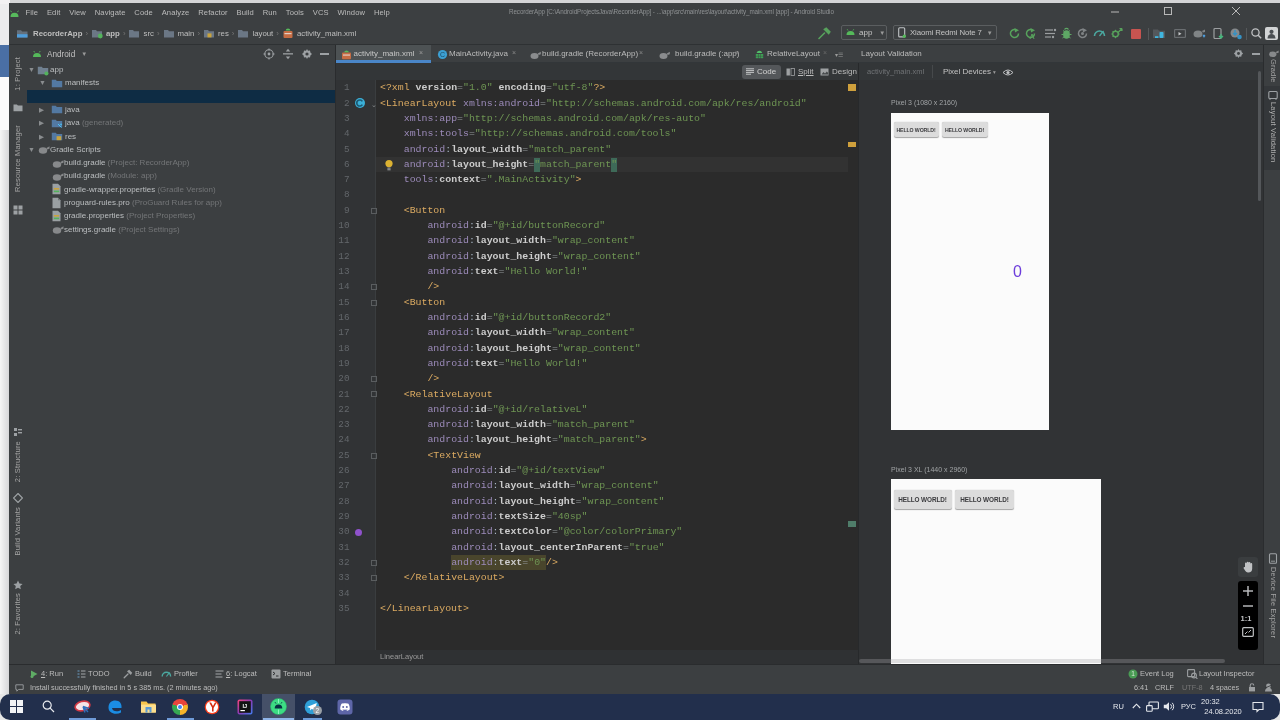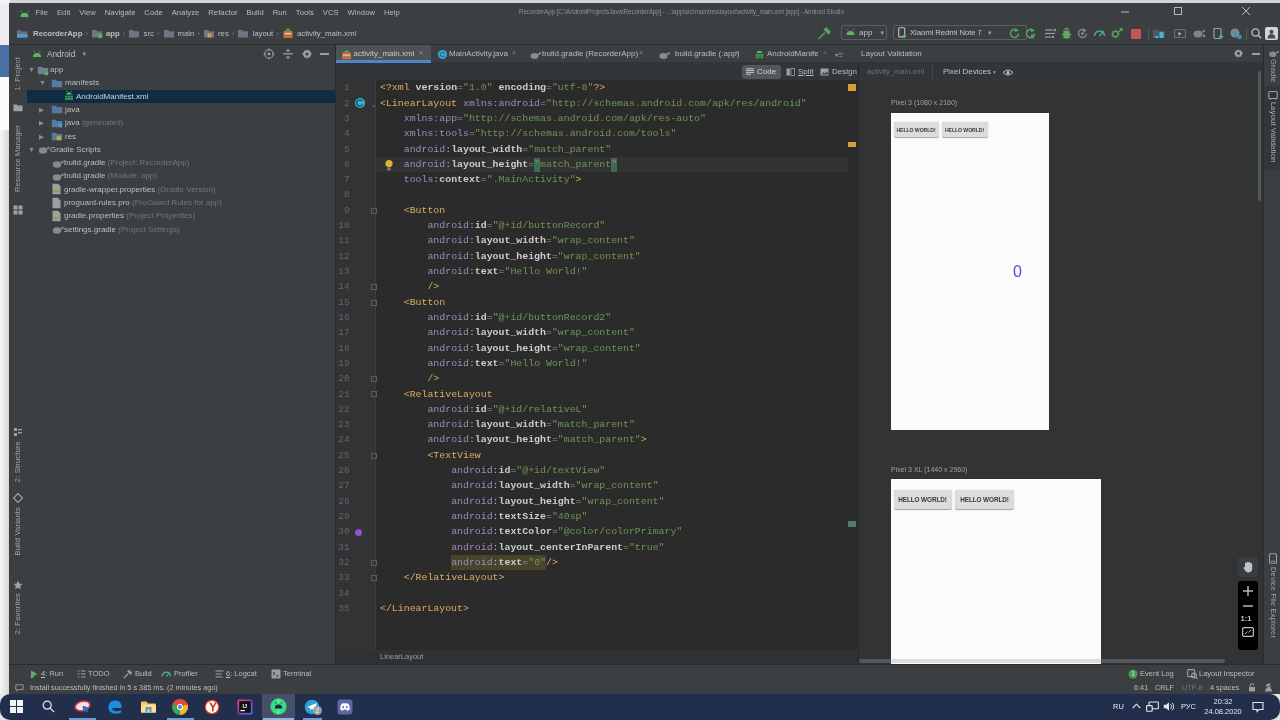--- a/index.html
+++ b/index.html
@@ -27,21 +27,21 @@
 
   <div class="ab" style="left:0;top:0;width:1280px;height:3px;background:#d4d4d6;"></div>
   <div class="ab" style="left:0;top:0;width:10px;height:19px;background:#f2f1f3;"></div>
   <div class="ab" style="left:0;top:4px;width:9px;height:690px;background:#ececee;"></div>
   <div class="ab" style="left:0;top:45px;width:9px;height:32px;background:#4a6fa5;"></div>
   <div class="ab" style="left:0;top:77px;width:9px;height:53px;background:#fbfbfb;"></div>
   <div class="ab" style="left:0;top:130px;width:9px;height:564px;background:linear-gradient(90deg,#f5f5f5,#d6d6d8);"></div>
 
   <div class="ab ide" id="idewin" style="left:9px;top:3px;width:1271px;height:691px;"></div>
 
-  <div class="ab" id="titlebar" style="left:11px;top:3px;width:1162px;height:18px;padding-left:32px;">
+  <div class="ab" id="titlebar" style="left:1px;top:3px;width:1162px;height:18px;padding-left:32px;">
 
     <svg class="ab" style="left:6.5px;top:7px;" width="13" height="11" viewBox="0 0 13 11">
       <path d="M2.5 7 A4 4.2 0 0 1 10.5 7 Z" fill="#57bb5c"></path>
       <line x1="3.6" y1="2.2" x2="2.6" y2="0.7" stroke="#57bb5c" stroke-width="0.9"></line>
       <line x1="9.4" y1="2.2" x2="10.4" y2="0.7" stroke="#57bb5c" stroke-width="0.9"></line>
     </svg>
     <div class="ab" style="left:24.5px;top:3px;height:13px;display:flex;gap:8.8px;align-items:center;font-size:7.6px;color:#bcbcbc;letter-spacing:.1px;">
       <span>File</span>
         <span>Edit</span>
         <span>View</span>
@@ -118,21 +118,21 @@
     </svg>
     <div class="ab" style="left:832px;top:4px;width:46px;height:15px;border:1px solid #5b5e60;border-radius:2px;box-sizing:border-box;display:flex;align-items:center;padding-left:3px;">
       <svg width="11" height="9" viewBox="0 0 11 9">
           <path d="M1.5 7 a4 4 0 0 1 8 0 Z" fill="#55b95a"></path>
           <line x1="3" y1="2.5" x2="2.2" y2="1.2" stroke="#55b95a" stroke-width="0.8"></line>
           <line x1="8" y1="2.5" x2="8.8" y2="1.2" stroke="#55b95a" stroke-width="0.8"></line>
         </svg>
       <span style="font-size:8px;color:#c4c4c4;margin-left:3px;">app</span>
       <span style="color:#9a9a9a;font-size:6px;margin-left:7px;">▼</span>
     </div>
-    <div class="ab" style="left:884px;top:4px;width:134px;height:15px;border:1px solid #5b5e60;border-radius:2px;box-sizing:border-box;display:flex;align-items:center;padding-left:4px;">
+    <div class="ab" style="left:884px;top:4px;width:104px;height:15px;border:1px solid #5b5e60;border-radius:2px;box-sizing:border-box;display:flex;align-items:center;padding-left:4px;">
       <svg width="8" height="11" viewBox="0 0 8 11">
           <rect x="0.7" y="0.7" width="6" height="9.2" rx="1" fill="none" stroke="#c0c4c6" stroke-width="1.1"></rect>
           <circle cx="6.3" cy="9.3" r="1.7" fill="#55b95a"></circle>
         </svg>
       <span style="font-size:7.8px;color:#c4c4c4;margin-left:4px;letter-spacing:-0.1px;">Xiaomi Redmi Note 7</span>
       <span style="color:#9a9a9a;font-size:6px;margin-left:5px;">▼</span>
     </div>
     <svg class="ab" style="left:999px;top:6px;" width="13" height="13" viewBox="0 0 13 13">
         <path d="M10.5 6.5 A4 4 0 1 1 8.5 3" fill="none" stroke="#57a25c" stroke-width="1.5"></path>
         <path d="M6.5 1 L11 3.2 L7 5.4 Z" fill="#57a25c"></path>
@@ -290,36 +290,20 @@
         </svg>
       <span class="tl" style="left:23px;">app</span>
       </div>
     <div class="ab trow" style="top:31.8px;">
         <span class="arr" style="left:12px;">▼</span>
       <svg class="ab" style="left:24px;top:1px;" width="12" height="11" viewBox="0 0 12 11">
           <path d="M0.8 1.8 h4 l1 1.2 h5.4 v6.2 H0.8 Z" fill="#5379a2"></path>
         </svg>
       <span class="tl" style="left:38px;">manifests</span>
       </div>
-    <div class="ab trow" style="top:45.1px;">
-      <svg class="ab" style="left:36px;top:0px;" width="12" height="12" viewBox="0 0 12 12">
-          <path d="M3.2 4.4 a2.9 2.9 0 0 1 5.6 0 Z" fill="#54c06a"></path>
-          <line x1="4.2" y1="1.8" x2="3.5" y2="0.7" stroke="#54c06a" stroke-width="0.8"></line>
-          <line x1="7.8" y1="1.8" x2="8.5" y2="0.7" stroke="#54c06a" stroke-width="0.8"></line>
-          <g fill="#3e9e54">
-            <rect x="2.2" y="5.6" width="2.3" height="2"></rect>
-            <rect x="4.9" y="5.6" width="2.3" height="2"></rect>
-            <rect x="7.6" y="5.6" width="2.3" height="2"></rect>
-            <rect x="2.2" y="8" width="2.3" height="2"></rect>
-            <rect x="4.9" y="8" width="2.3" height="2"></rect>
-            <rect x="7.6" y="8" width="2.3" height="2"></rect>
-          </g>
-        </svg>
-      <span class="tl" style="left:49px;color:#cfd2d4;">AndroidManifest.xml</span>
-      </div>
     <div class="ab trow" style="top:58.4px;">
         <span class="arr arr-r" style="left:12px;">▶</span>
       <svg class="ab" style="left:24px;top:1px;" width="12" height="11" viewBox="0 0 12 11">
           <path d="M0.8 1.8 h4 l1 1.2 h5.4 v6.2 H0.8 Z" fill="#5379a2"></path>
         </svg>
       <span class="tl" style="left:38px;">java</span>
       </div>
     <div class="ab trow" style="top:71.7px;">
         <span class="arr arr-r" style="left:12px;">▶</span>
       <svg class="ab" style="left:24px;top:1px;" width="12" height="11" viewBox="0 0 12 11">
@@ -424,21 +408,21 @@
         <path d="M2.6 4 a2.9 2.9 0 0 1 5.6 0 Z" fill="#54c06a"></path>
         <g fill="#3e9e54">
           <rect x="1.8" y="5" width="2.2" height="1.9"></rect>
           <rect x="4.4" y="5" width="2.2" height="1.9"></rect>
           <rect x="7" y="5" width="2.2" height="1.9"></rect>
           <rect x="1.8" y="7.3" width="2.2" height="1.9"></rect>
           <rect x="4.4" y="7.3" width="2.2" height="1.9"></rect>
           <rect x="7" y="7.3" width="2.2" height="1.9"></rect>
         </g>
       </svg>
-    <div class="ab txt" style="left:431px;top:4px;font-size:8px;color:#bcbcbc;">AndroidManife</div>
+    <div class="ab txt" style="left:431px;top:4px;font-size:8px;color:#bcbcbc;">RelativeLayout</div>
     <div class="ab" style="left:487px;top:4px;font-size:7px;color:#6a6a6a;">×</div>
     <div class="ab" style="left:499px;top:6px;font-size:6px;color:#9a9a9a;">▾☰</div>
 
     <div class="ab" style="left:0;top:18px;width:522px;height:17px;background:#333638;"></div>
     <div class="ab" style="left:406px;top:19.5px;width:39px;height:14px;background:#54575a;border-radius:3px;"></div>
     <svg class="ab" style="left:410px;top:23px;" width="8" height="7" viewBox="0 0 8 7">
         <g stroke="#c3c5c6" stroke-width="1">
           <line x1="0" y1="0.8" x2="8" y2="0.8"></line>
           <line x1="0" y1="2.6" x2="8" y2="2.6"></line>
           <line x1="0" y1="4.4" x2="8" y2="4.4"></line>
@@ -813,19 +797,19 @@
       </svg>
     <svg class="ab" style="left:1146px;top:7px;" width="13" height="11" viewBox="0 0 13 11">
         <rect x="3" y="1" width="9.4" height="6.8" rx="0.8" fill="none" stroke="#e4e7ec" stroke-width="1.1"></rect>
         <rect x="0.6" y="4.6" width="5.6" height="5.6" rx="0.8" fill="#222f4c" stroke="#e4e7ec" stroke-width="1.1"></rect>
       </svg>
     <svg class="ab" style="left:1163px;top:7px;" width="12" height="11" viewBox="0 0 12 11">
         <path d="M0.8 3.8 h2.4 L6 1.2 v8.6 L3.2 7.2 H0.8 Z" fill="#e4e7ec"></path>
         <path d="M7.6 3.2 a3.2 3.2 0 0 1 0 4.6 M9.2 1.8 a5.4 5.4 0 0 1 0 7.4" fill="none" stroke="#e4e7ec" stroke-width="1"></path>
       </svg>
     <div class="ab txt" style="left:1181px;top:8px;font-size:7.5px;color:#e4e7ec;">РУС</div>
-    <div class="ab txt" style="left:1201px;top:2.5px;width:44px;text-align:center;font-size:7.5px;color:#e4e7ec;">20:32</div>
+    <div class="ab txt" style="left:1201px;top:2.5px;width:44px;font-size:7.5px;color:#e4e7ec;">20:32</div>
     <div class="ab txt" style="left:1201px;top:13px;width:44px;text-align:center;font-size:7.5px;color:#e4e7ec;">24.08.2020</div>
     <svg class="ab" style="left:1252px;top:7px;" width="12" height="12" viewBox="0 0 12 12">
         <path d="M1 1.5 h10 v7 h-4 l-2 2 v-2 h-4 Z" fill="none" stroke="#e4e7ec" stroke-width="1.1"></path>
       </svg>
   </div>
 </div>
 
 </body></html>

